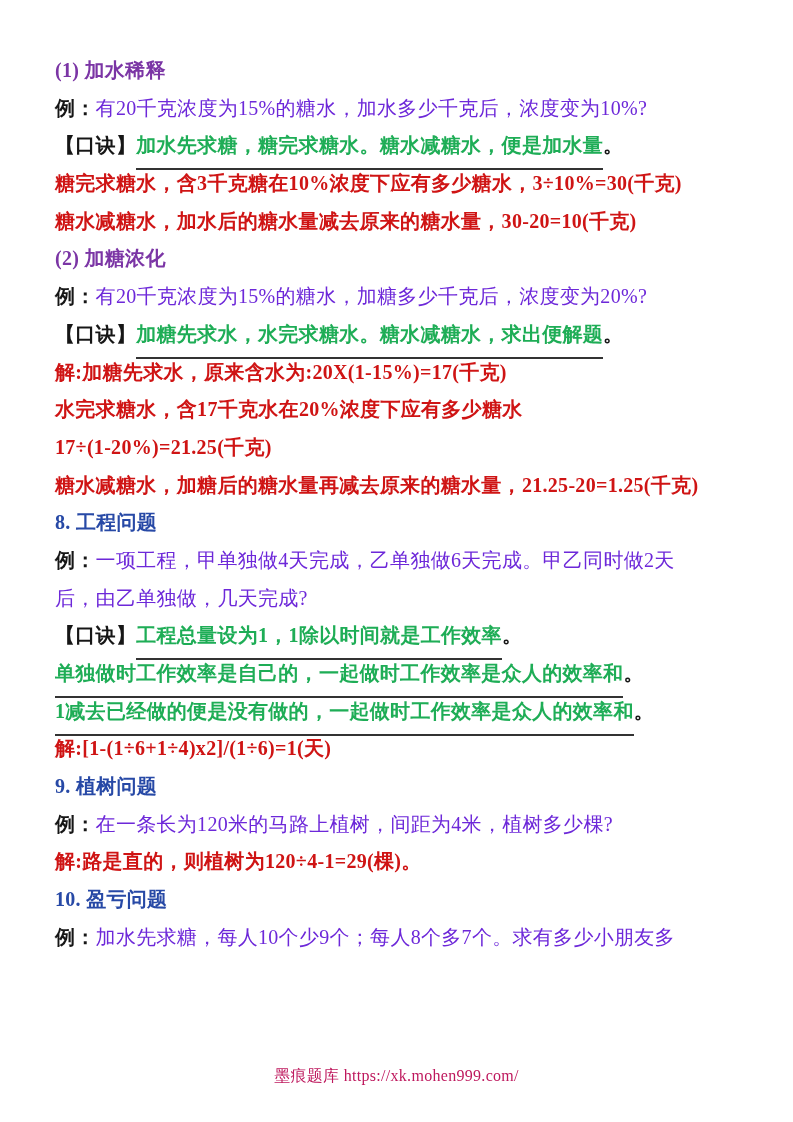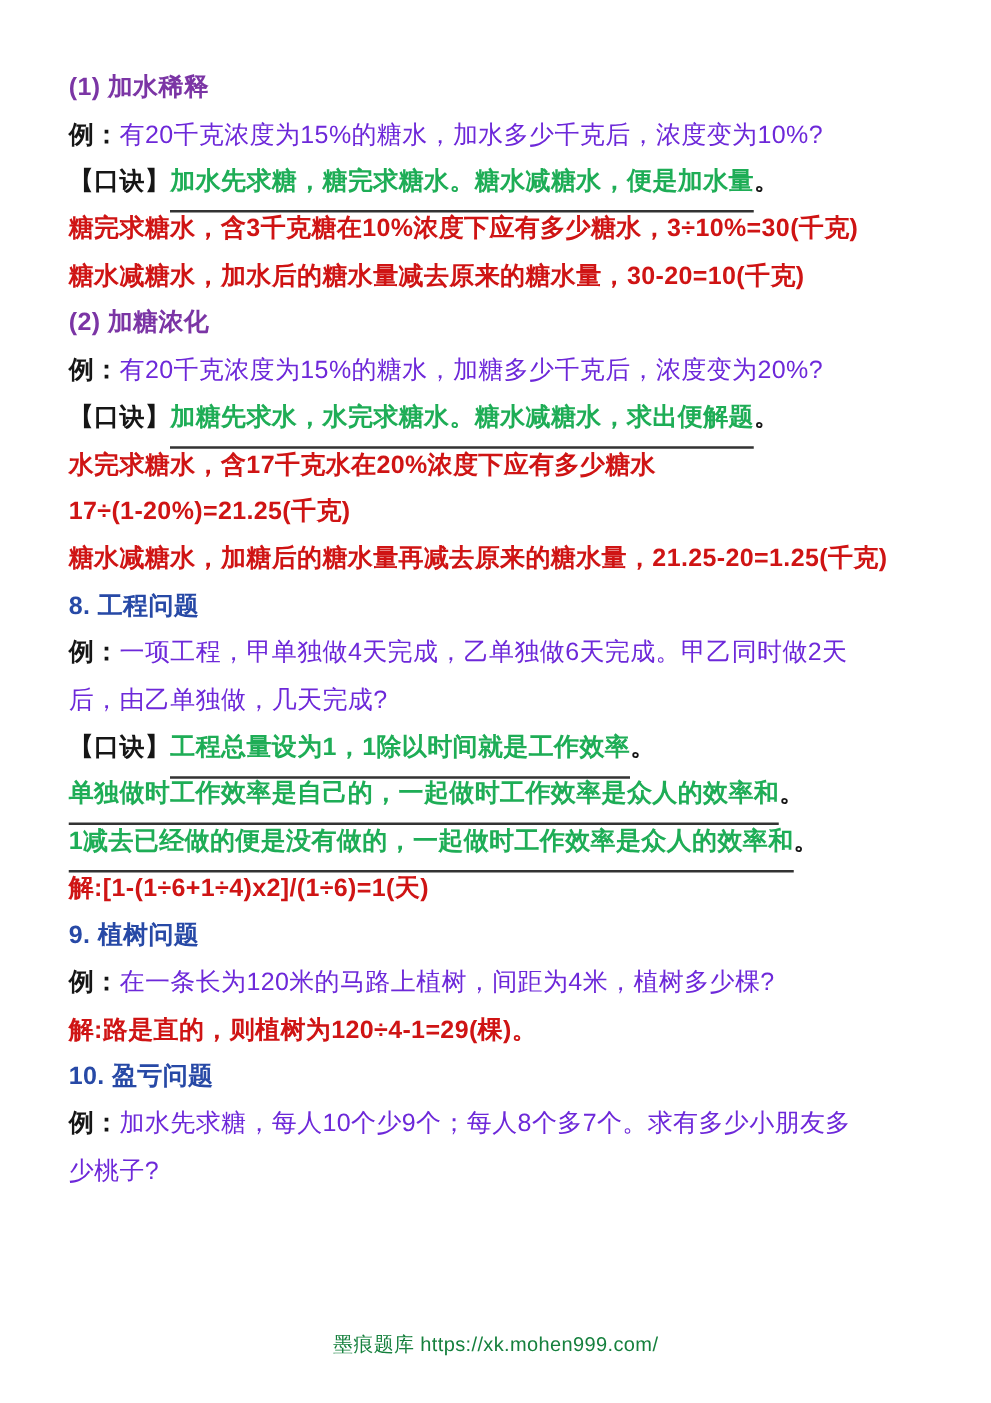--- a/index.html
+++ b/index.html
@@ -1,21 +1,21 @@
 <!DOCTYPE html>
 <html><head>
 <meta charset="utf-8">
 <style>
   html,body{margin:0;padding:0;background:#ffffff;}
   .page{
     position:relative;
     width:793px;height:1122px;
     background:#ffffff;
     overflow:hidden;
-    font-family:Liberation Sans, sans-serif;
+    font-family:Liberation Serif, serif;
   }
   .content{
     position:absolute;
     top:52px;left:55px;right:40px;
   }
   .line{
     height:37.7px;
     line-height:37.7px;
     font-size:20px;
     white-space:nowrap;
@@ -31,48 +31,48 @@
     border-bottom:2px solid #333333;
     padding-bottom:12px;
   }
   .seg-red{color:#CF1414;font-weight:bold;}
   .footer{
     position:absolute;
     left:0;right:0;
     top:1066px;
     text-align:center;
     font-size:16px;
-    color:#15803d;
+    color:#be185d;
     letter-spacing:0.3px;
   }
 </style>
 </head>
 <body>
 
 <div class="page">
   <div class="content">
       <div class="line"><span class="seg seg-purple">(1) 加水稀释</span></div>
       <div class="line"><span class="seg seg-black-bold">例：</span><span class="seg seg-black">有20千克浓度为15%的糖水，加水多少千克后，浓度变为10%?</span></div>
       <div class="line"><span class="seg seg-black-bold">【口诀】</span><span class="seg seg-green">加水先求糖，糖完求糖水。糖水减糖水，便是加水量</span><span class="seg seg-black-bold">。</span></div>
       <div class="line"><span class="seg seg-red">糖完求糖水，含3千克糖在10%浓度下应有多少糖水，3÷10%=30(千克)</span></div>
       <div class="line"><span class="seg seg-red">糖水减糖水，加水后的糖水量减去原来的糖水量，30-20=10(千克)</span></div>
       <div class="line"><span class="seg seg-purple">(2) 加糖浓化</span></div>
       <div class="line"><span class="seg seg-black-bold">例：</span><span class="seg seg-black">有20千克浓度为15%的糖水，加糖多少千克后，浓度变为20%?</span></div>
       <div class="line"><span class="seg seg-black-bold">【口诀】</span><span class="seg seg-green">加糖先求水，水完求糖水。糖水减糖水，求出便解题</span><span class="seg seg-black-bold">。</span></div>
+      <div class="line"><span class="seg seg-red">解:加糖先求水，原来含水为:20X(1-15%)=17(千克)</span></div>
       <div class="line"><span class="seg seg-red">水完求糖水，含17千克水在20%浓度下应有多少糖水</span></div>
       <div class="line"><span class="seg seg-red">17÷(1-20%)=21.25(千克)</span></div>
       <div class="line"><span class="seg seg-red">糖水减糖水，加糖后的糖水量再减去原来的糖水量，21.25-20=1.25(千克)</span></div>
       <div class="line"><span class="seg seg-blue">8. 工程问题</span></div>
       <div class="line"><span class="seg seg-black-bold">例：</span><span class="seg seg-black">一项工程，甲单独做4天完成，乙单独做6天完成。甲乙同时做2天</span></div>
       <div class="line"><span class="seg seg-black">后，由乙单独做，几天完成?</span></div>
       <div class="line"><span class="seg seg-black-bold">【口诀】</span><span class="seg seg-green">工程总量设为1，1除以时间就是工作效率</span><span class="seg seg-black-bold">。</span></div>
       <div class="line"><span class="seg seg-green">单独做时工作效率是自己的，一起做时工作效率是众人的效率和</span><span class="seg seg-black-bold">。</span></div>
       <div class="line"><span class="seg seg-green">1减去已经做的便是没有做的，一起做时工作效率是众人的效率和</span><span class="seg seg-black-bold">。</span></div>
       <div class="line"><span class="seg seg-red">解:[1-(1÷6+1÷4)x2]/(1÷6)=1(天)</span></div>
       <div class="line"><span class="seg seg-blue">9. 植树问题</span></div>
       <div class="line"><span class="seg seg-black-bold">例：</span><span class="seg seg-black">在一条长为120米的马路上植树，间距为4米，植树多少棵?</span></div>
       <div class="line"><span class="seg seg-red">解:路是直的，则植树为120÷4-1=29(棵)。</span></div>
       <div class="line"><span class="seg seg-blue">10. 盈亏问题</span></div>
       <div class="line"><span class="seg seg-black-bold">例：</span><span class="seg seg-black">加水先求糖，每人10个少9个；每人8个多7个。求有多少小朋友多</span></div>
-      <div class="line"><span class="seg seg-black">少桃子?</span></div>
     </div>
   <div class="footer">墨痕题库 https://xk.mohen999.com/</div>
 </div>
 
 </body></html>

